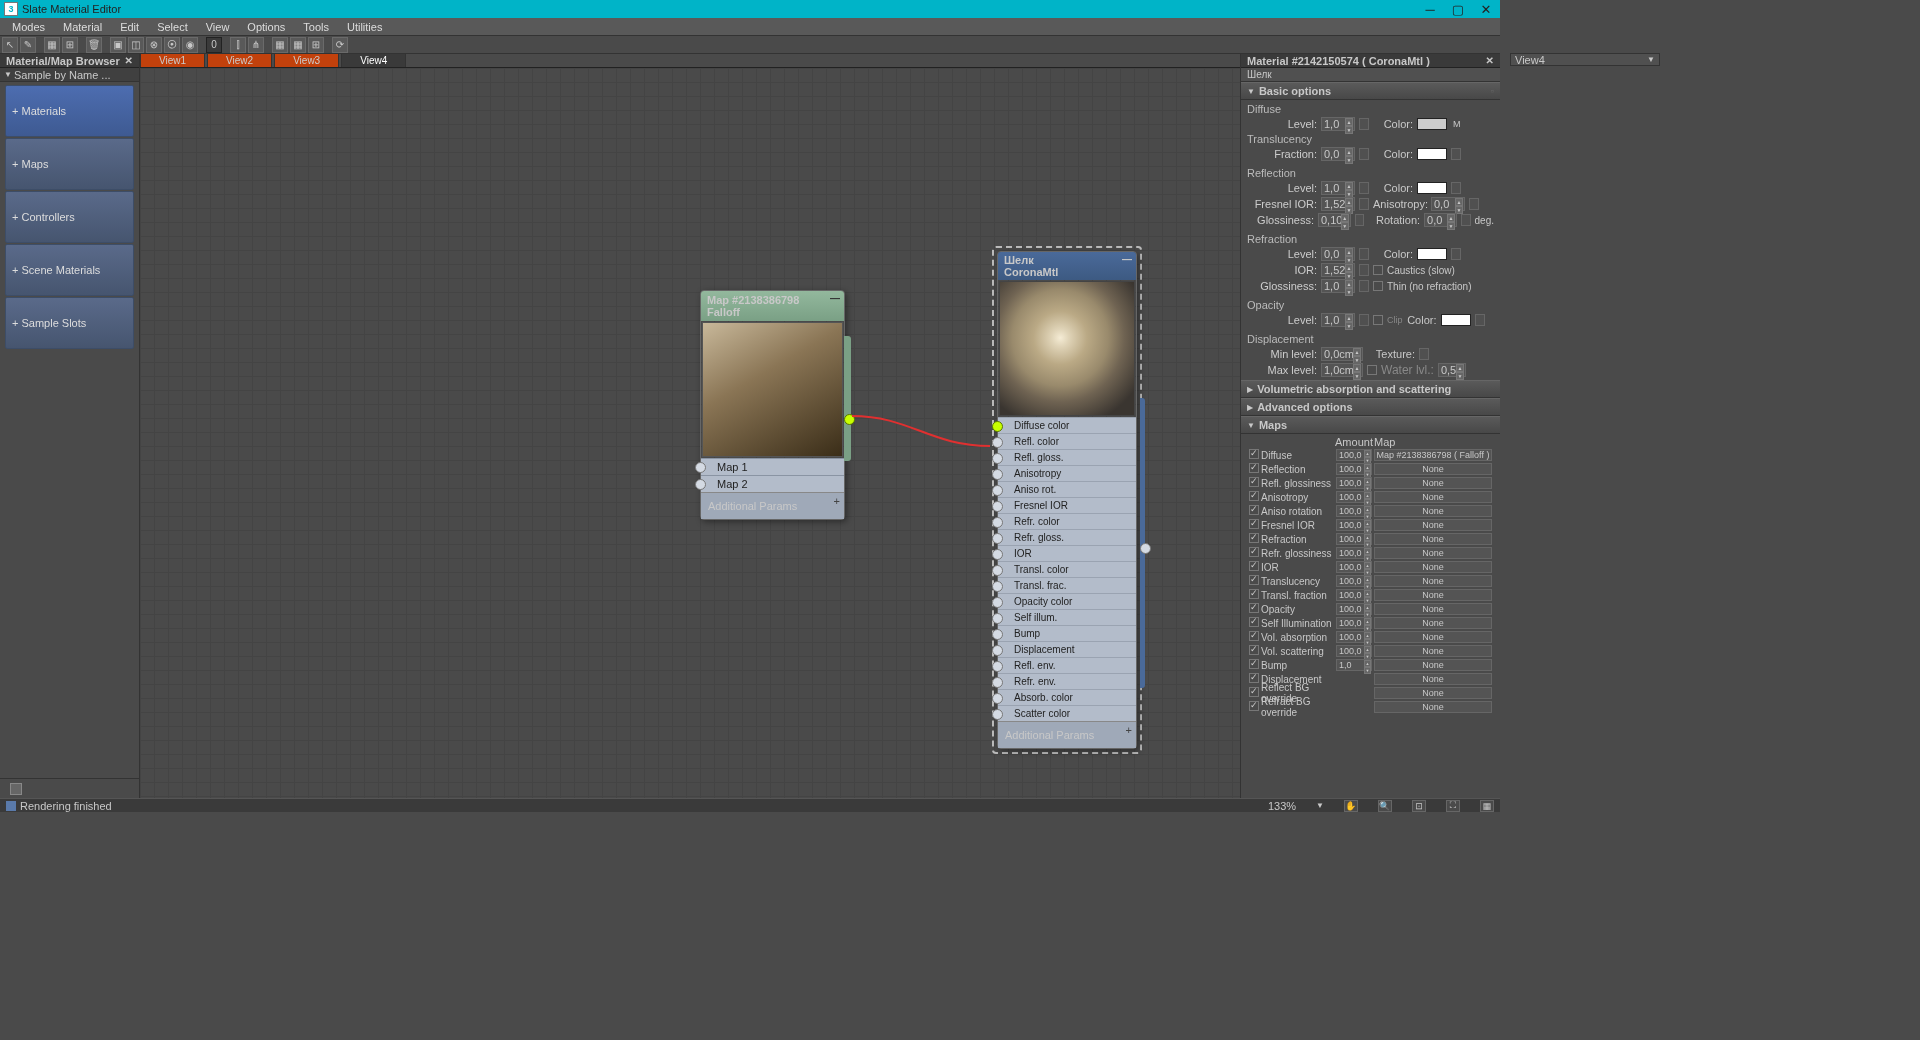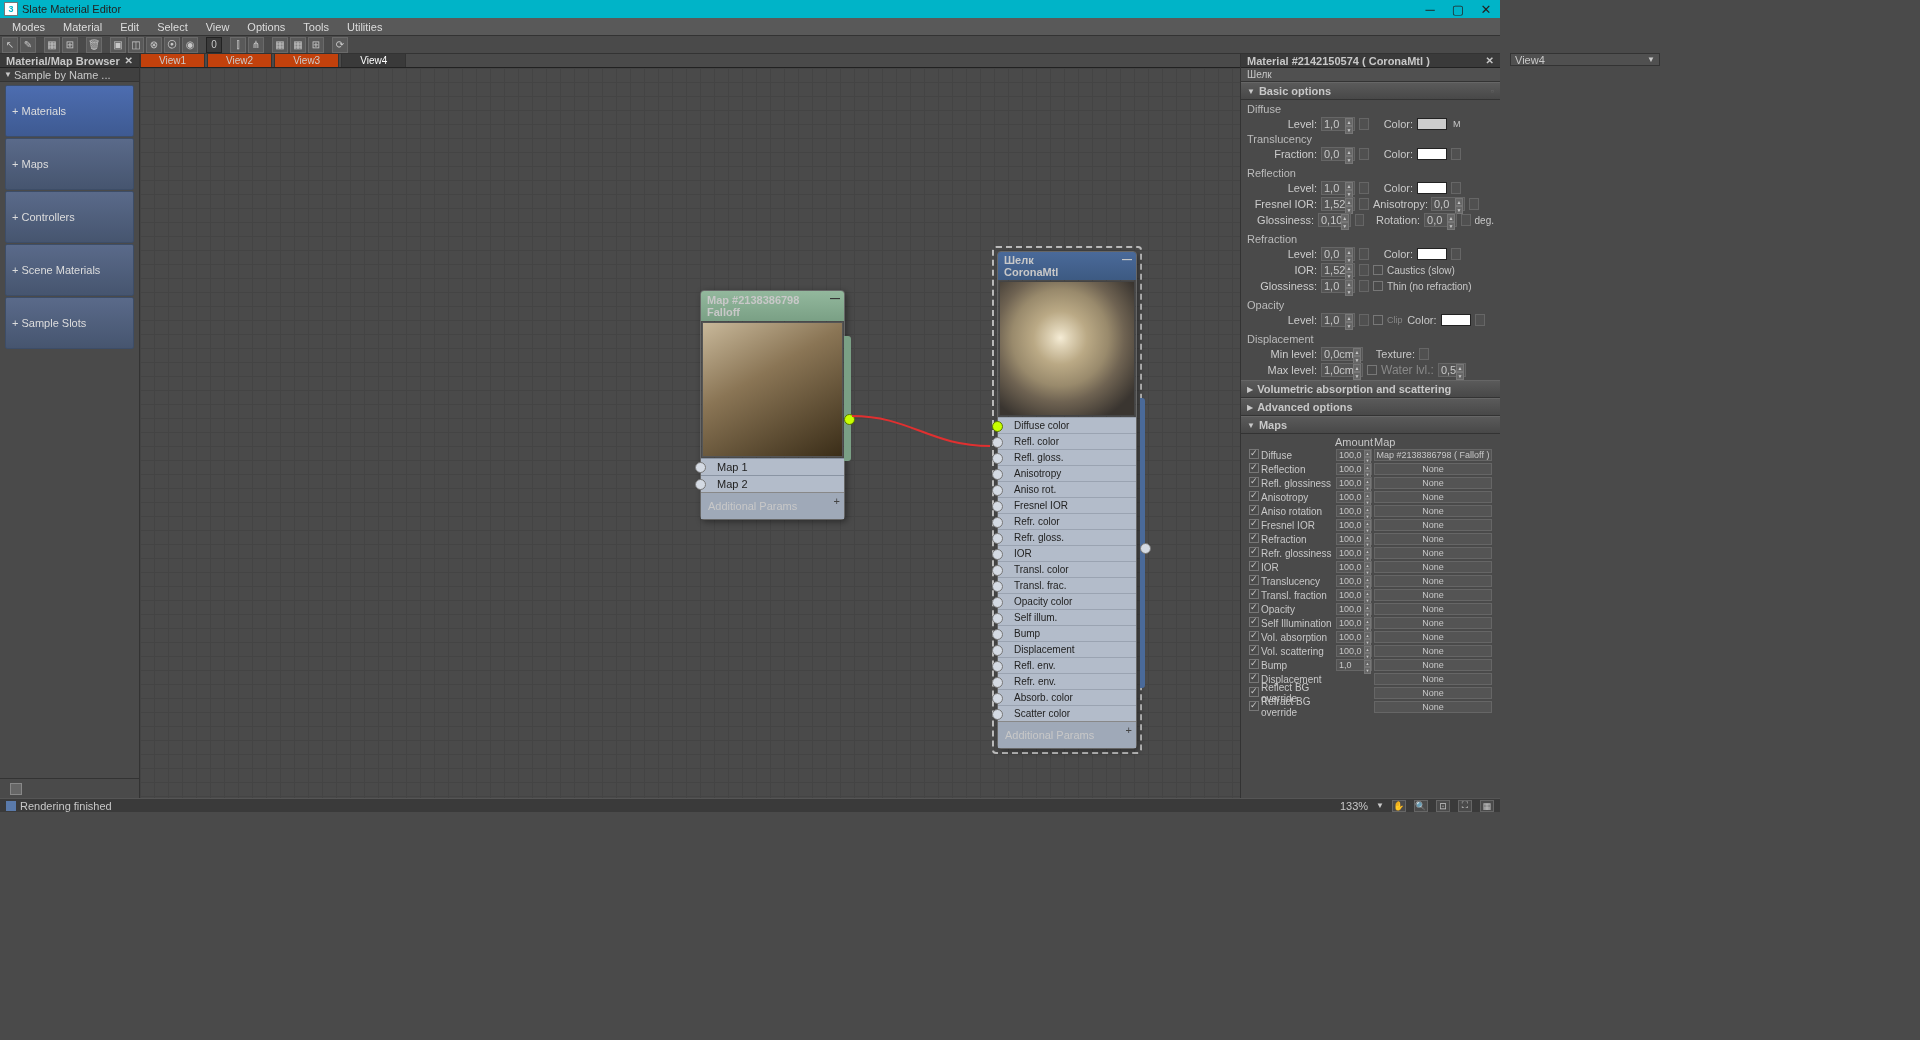--- a/index.html
+++ b/index.html
@@ -107,21 +107,21 @@
 .maps-row .chk { width: 12px; }
 .maps-row .lbl { flex: 1; font-size:10px; }
 .maps-row .amt { width: 36px; height: 12px; background:#545454; border:1px solid #666; font-size:9px; display:flex; align-items:center; padding:0 2px; position:relative; }
 .maps-row .amt .arrows { position:absolute; right:0; top:0; bottom:0; width:7px; display:flex; flex-direction:column; }
 .maps-row .amt .arr { flex:1; background:#666; border:1px solid #777; font-size:4px; display:flex; align-items:center; justify-content:center; }
 .maps-row .mapslot { width: 118px; height: 12px; background:#545454; border:1px solid #666; font-size:9px; display:flex; align-items:center; justify-content:center; margin-left:2px; }
 
 
 .statusbar { height: 14px; background: #3a3a3a; display:flex; align-items:center; padding: 0 6px; border-top: 1px solid #555; }
 .statusbar .left-icon { width:10px; height:10px; background:#5a7aaa; margin-right:4px; }
-.statusbar .right-tools { margin-left:auto; display:flex; align-items:center; gap:8px; }
+.statusbar .right-tools { margin-left:auto; display:flex; align-items:center; gap:20px; }
 .statusbar .zoom-btn { width:14px; height:12px; background:#4a4a4a; border:1px solid #666; display:flex; align-items:center; justify-content:center; font-size:9px; }
 </style>
 </head>
 <body>
 
 <div class="titlebar">
   <div class="app-icon">3</div>
   <div class="title">Slate Material Editor</div>
   <div class="win-controls">
     <div class="win-btn">─</div>

